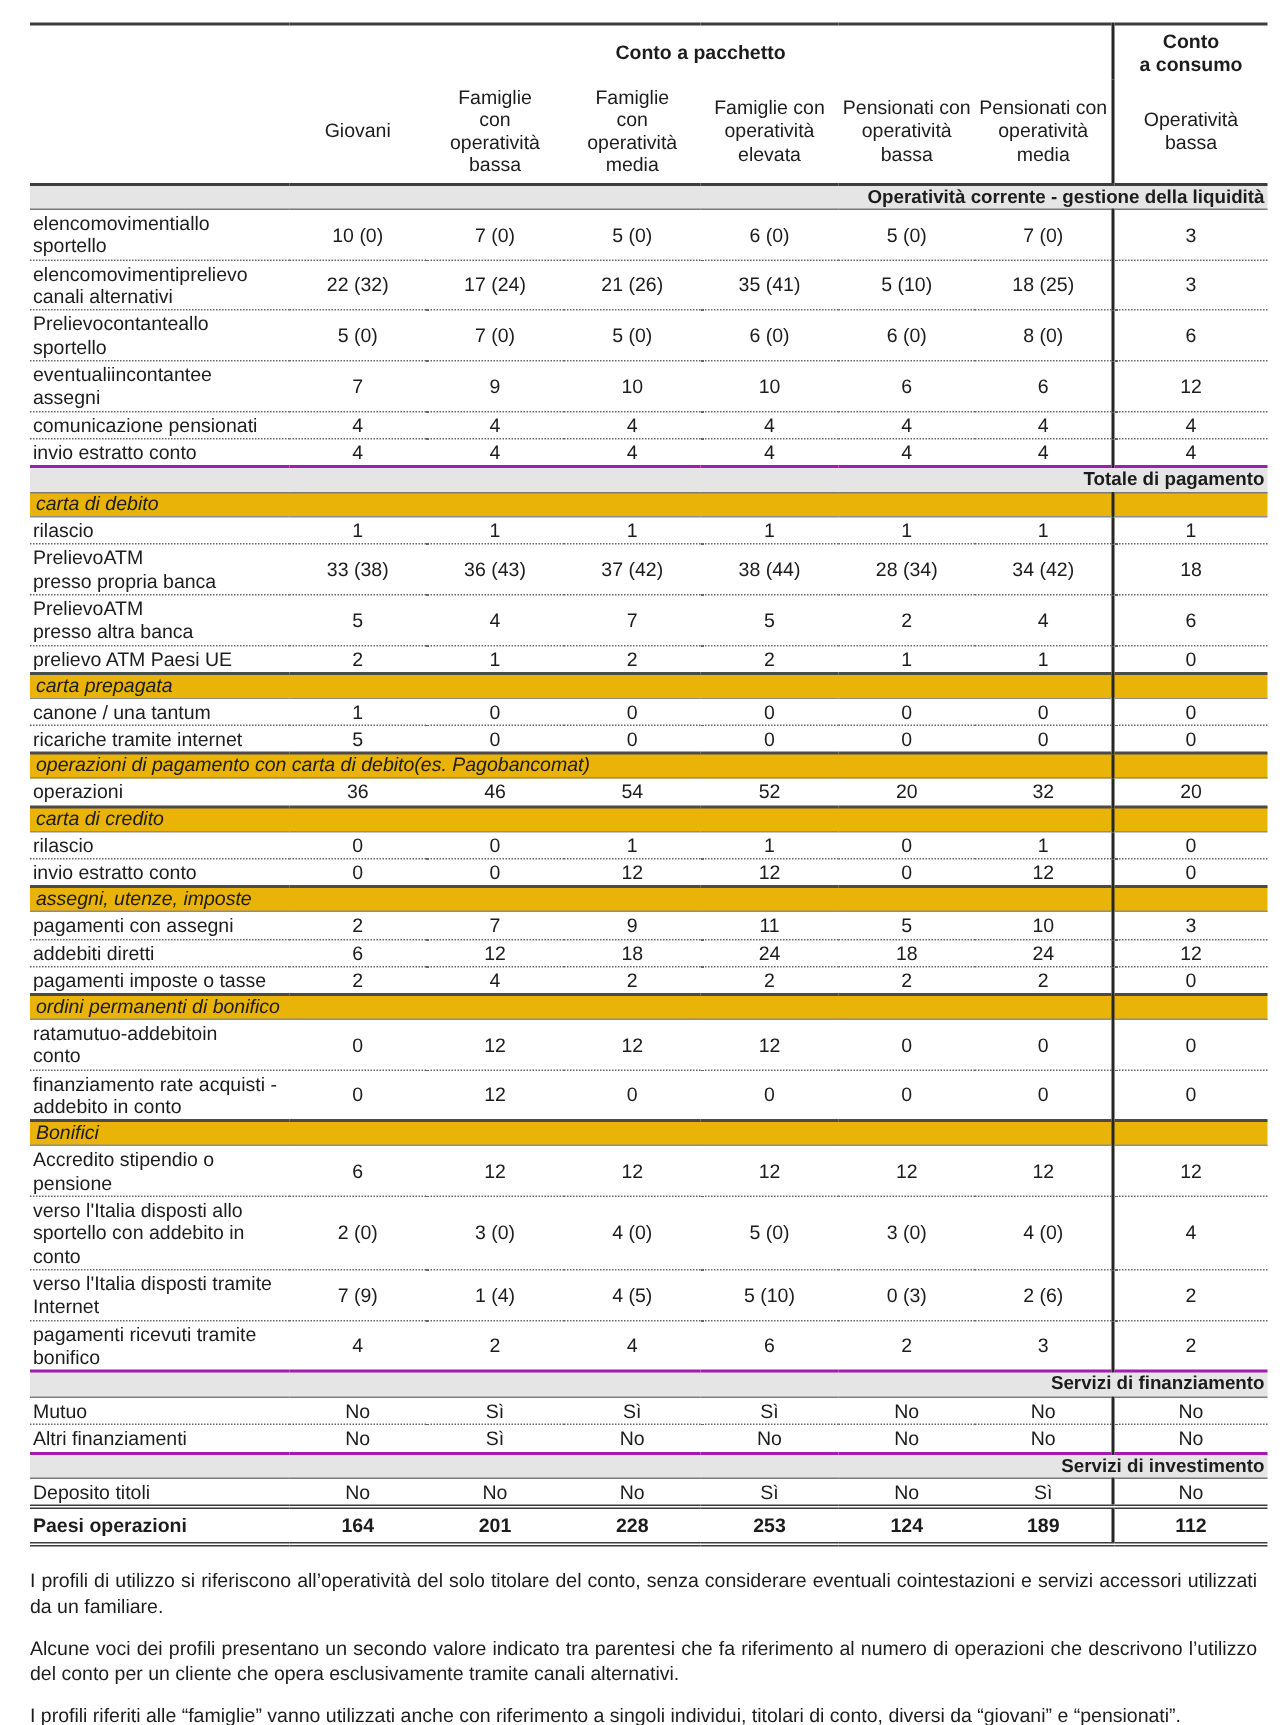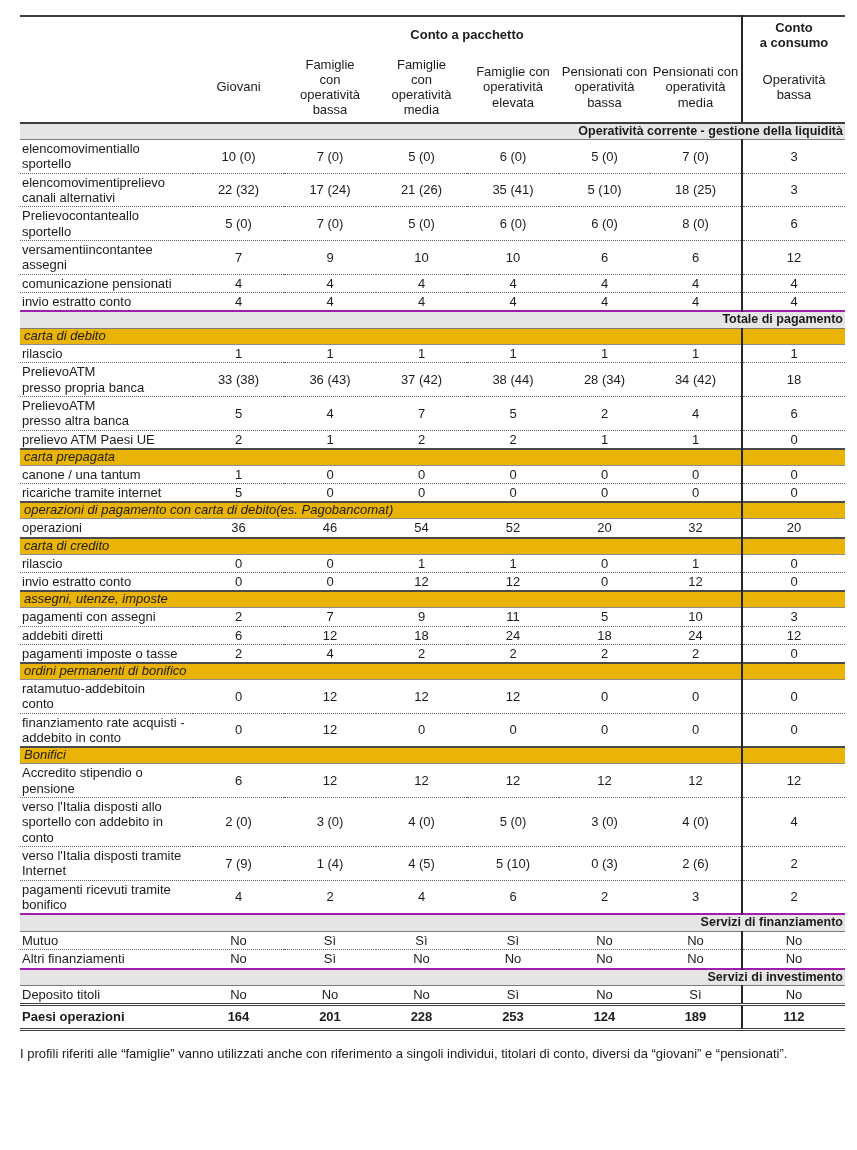--- a/index.html
+++ b/index.html
@@ -186,21 +186,21 @@
           <td class="val">7 (0)</td>
           <td class="val">5 (0)</td>
           <td class="val">6 (0)</td>
           <td class="val">6 (0)</td>
           <td class="val">8 (0)</td>
           <td class="val last">6</td>
         </tr>
         <tr class="data">
           <td class="label">
             <div class="jline">
-              <span>versamenti</span>
+              <span>eventuali</span>
               <span>in</span>
               <span>contante</span>
               <span>e</span>
             </div>
             <div>assegni</div>
           </td>
           <td class="val">7</td>
           <td class="val">9</td>
           <td class="val">10</td>
           <td class="val">10</td>
@@ -549,16 +549,18 @@
           <td class="val">228</td>
           <td class="val">253</td>
           <td class="val">124</td>
           <td class="val">189</td>
           <td class="val last">112</td>
         </tr>
       </tbody>
   </table>
 
   <div class="notes">
+    <p>I profili di utilizzo si riferiscono all’operatività del solo titolare del conto, senza considerare eventuali cointestazioni e servizi accessori utilizzati da un familiare.</p>
+    <p>Alcune voci dei profili presentano un secondo valore indicato tra parentesi che fa riferimento al numero di operazioni che descrivono l’utilizzo del conto per un cliente che opera esclusivamente tramite canali alternativi.</p>
     <p>I profili riferiti alle “famiglie” vanno utilizzati anche con riferimento a singoli individui, titolari di conto, diversi da “giovani” e “pensionati”.</p>
   </div>
 
 </div>
 
 </body></html>

